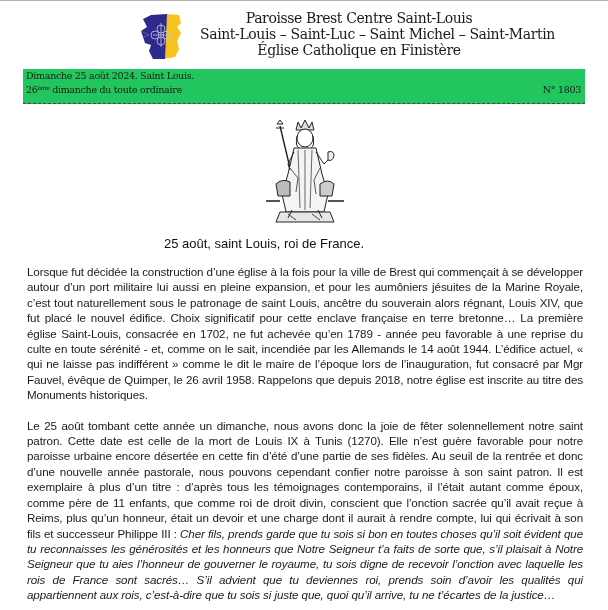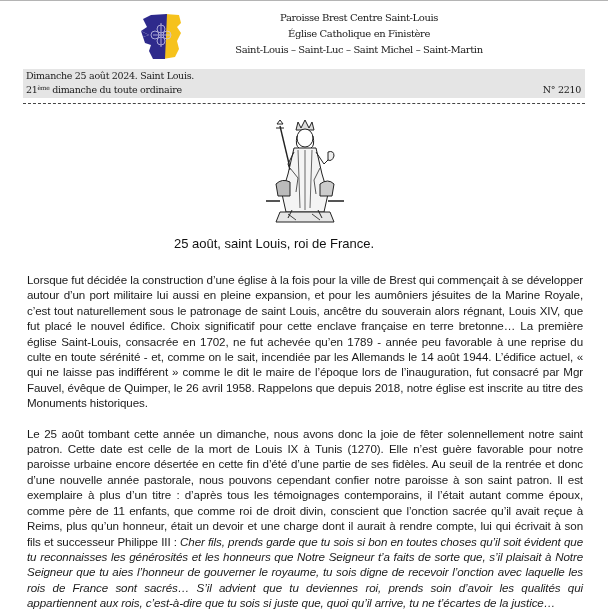--- a/index.html
+++ b/index.html
@@ -13,55 +13,55 @@
       position: absolute; left: 0; top: 0; width: 608px; height: 1px;
       background: #b4b4b4;
     }
     .logo {
       position: absolute; left: 137px; top: 11px; width: 48px; height: 50px;
     }
     .parish-header {
       position: absolute; left: 200px; top: 10px; width: 318px;
       text-align: center;
       font-family: "DejaVu Serif", serif;
-      font-size: 10px; line-height: 16px;
+      font-size: 14px; line-height: 16px;
       letter-spacing: -0.4px;
     }
     .parish-header div { white-space: nowrap; }
     .band {
-      position: absolute; left: 23px; top: 69px; width: 562px; height: 29px;
-      background: #e5e5e5;
+      position: absolute; left: 23px; top: 69px; width: 562px; height: 35px;
+      background: #22c55e;
       font-family: "DejaVu Serif", serif;
       font-size: 9.5px; letter-spacing: -0.3px;
     }
     .band .row1 { position: absolute; left: 3px; top: 1px; white-space: nowrap; }
     .band .row2 { position: absolute; left: 3px; top: 15px; white-space: nowrap; }
     .band .row2 sup { font-size: 6px; vertical-align: 3px; }
     .band .issue { position: absolute; right: 4px; top: 15px; white-space: nowrap; }
     .dashes {
       position: absolute; left: 23px; top: 103px; width: 562px; height: 0;
       border-top: 1px dashed #444;
     }
     .illustration {
       position: absolute; left: 262px; top: 118px; width: 86px; height: 112px;
     }
     .article-title {
       position: absolute; left: 0; top: 236px; width: 528px;
       text-align: center;
       font-family: "Liberation Sans", sans-serif;
-      font-size: 13px; color: #111; margin-left: 10px;
+      font-size: 13px; color: #111;
     }
     .article {
       position: absolute; left: 27px; top: 264px; width: 556px;
       font-family: "Liberation Sans", sans-serif;
       font-size: 11.6px; line-height: 15.4px;
       text-align: justify; color: #1a1a1a;
       letter-spacing: -0.1px;
     }
-    .article p { margin: 8px 0 15px 0; }
+    .article p { margin: 0 0 15px 0; }
     .article em { }
   </style>
 </head>
 <body>
 
 <div class="top-border"></div>
 
 <div class="logo">
   <svg width="48" height="50" viewBox="0 0 48 50">
     <path d="M28 3 L42 4 L44 12 L40 16 L44 22 L40 30 L42 38 L38 46 L26 48 Z" fill="#f6c21c"></path>
@@ -72,28 +72,28 @@
       <circle cx="30" cy="24" r="4"></circle>
       <circle cx="24" cy="30" r="4"></circle>
       <circle cx="18" cy="24" r="4"></circle>
       <path d="M24 12 L24 36 M16 24 L34 24"></path>
     </g>
   </svg>
 </div>
 
 <div class="parish-header">
   <div>Paroisse Brest Centre Saint-Louis</div>
+  <div>Saint-Louis – Saint-Luc – Saint Michel – Saint-Martin</div>
   <div>Église Catholique en Finistère</div>
-  <div>Saint-Louis – Saint-Luc – Saint Michel – Saint-Martin</div>
 </div>
 
 <div class="band">
   <div class="row1">Dimanche 25 août  2024. Saint Louis.</div>
-  <div class="row2"><span>21</span><sup>ème</sup><span> dimanche du toute ordinaire</span></div>
-  <div class="issue">N° 2210</div>
+  <div class="row2"><span>26</span><sup>ème</sup><span> dimanche du toute ordinaire</span></div>
+  <div class="issue">N° 1803</div>
 </div>
 
 <div class="dashes"></div>
 
 <div class="illustration">
   <svg width="86" height="112" viewBox="0 0 86 112">
     <g fill="none" stroke="#222" stroke-width="1">
 
       <path d="M34 12 L36 4 L39 10 L43 2 L47 10 L50 4 L52 12 Z" fill="#ddd"></path>
 

